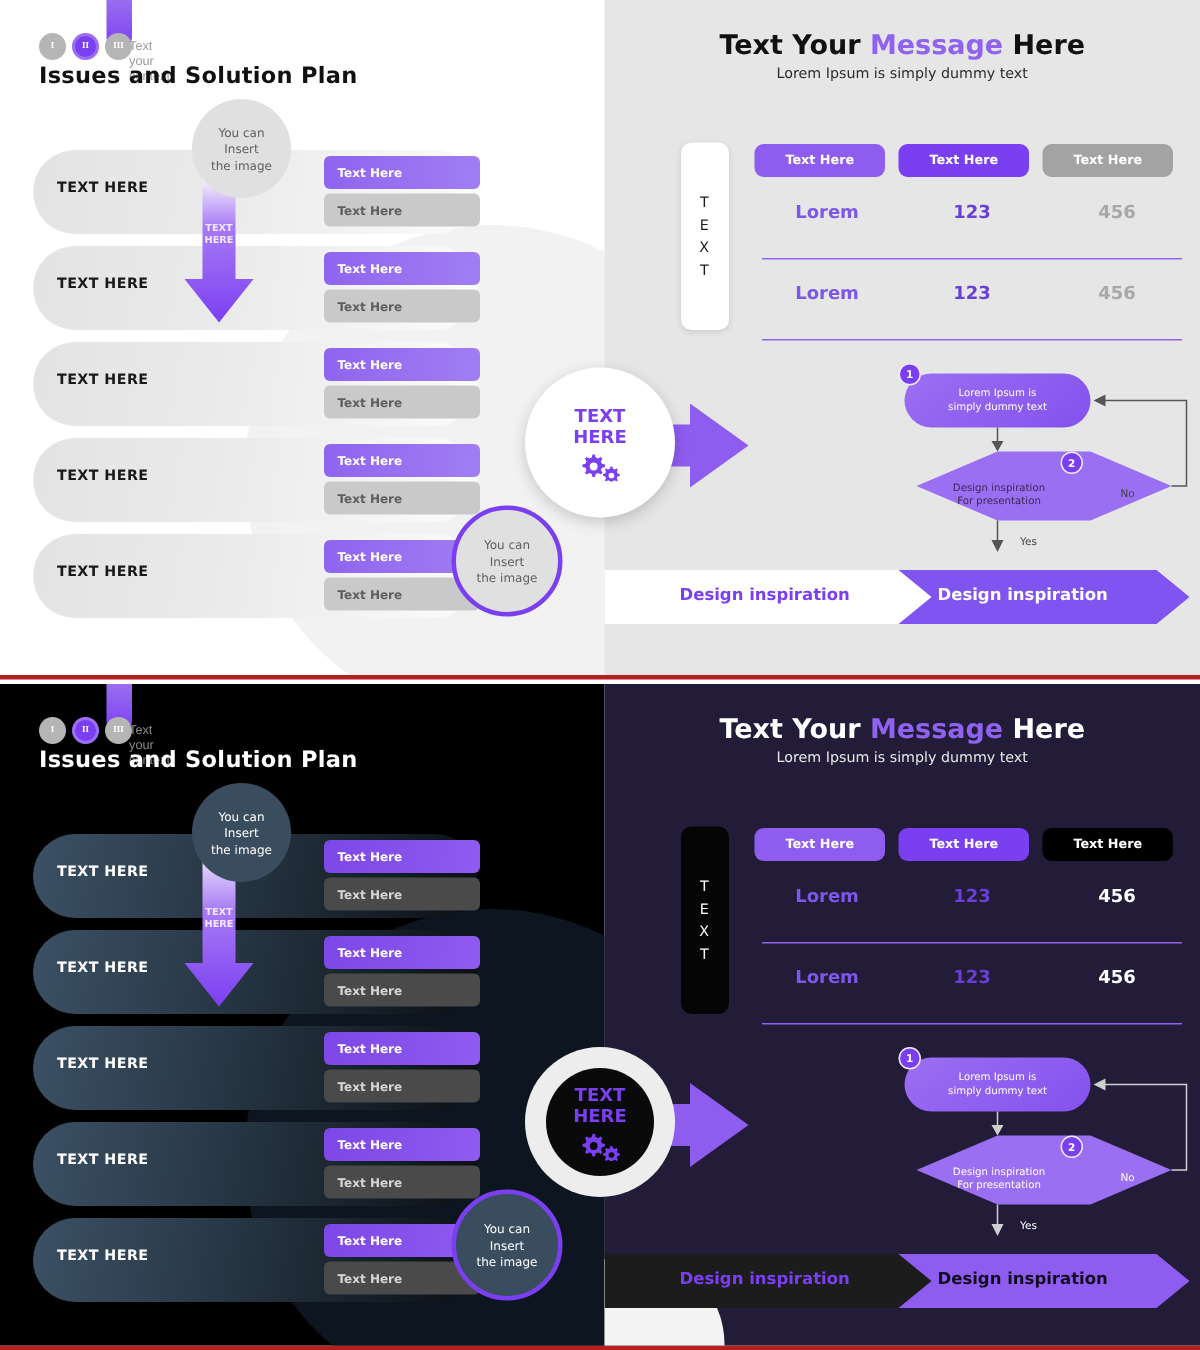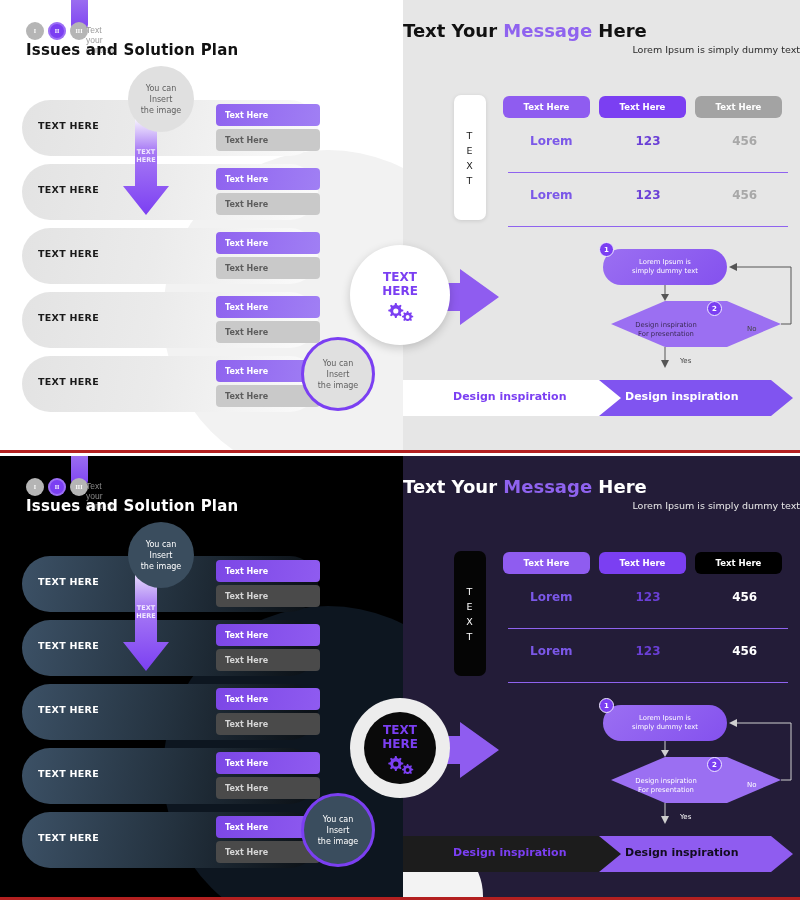--- a/index.html
+++ b/index.html
@@ -86,26 +86,26 @@
   .ring{position:absolute;left:20px;top:0;width:100px;height:100px;border-radius:50%;}
   .light .ring{background:#ffffff;box-shadow:0 3px 10px rgba(0,0,0,.18);}
   .dark  .ring{background:#ededed;}
   .ringinner{position:absolute;left:34px;top:14px;width:72px;height:72px;border-radius:50%;
              display:flex;flex-direction:column;align-items:center;justify-content:center;}
   .dark .ringinner{background:#0a0a0a;}
   .ctext{font-size:12px;font-weight:bold;color:#7b3ff2;line-height:14px;text-align:center;
          font-family:"DejaVu Sans",sans-serif;}
 
   
-  .rtitle{position:absolute;left:0;top:20px;width:397px;
+  .rtitle{position:absolute;left:0;top:20px;width:397px;text-align:center;
           font-size:18px;font-weight:bold;font-family:"DejaVu Sans",sans-serif;}
   .light .rtitle{color:#111;}
   .dark  .rtitle{color:#ffffff;}
   .rtitle .mid{color:#8f63ef;}
-  .rsub{position:absolute;left:0;top:44px;width:397px;text-align:right;font-size:9.5px;
+  .rsub{position:absolute;left:0;top:44px;width:397px;text-align:center;font-size:9.5px;
         font-family:"DejaVu Sans",sans-serif;}
   .light .rsub{color:#2b2b2b;}
   .dark  .rsub{color:#e8e8e8;}
 
   
   .vcard{position:absolute;left:51px;top:95px;width:32px;height:125px;border-radius:7px;
          display:flex;flex-direction:column;align-items:center;justify-content:center;
          font-size:9.5px;letter-spacing:1px;line-height:15px;font-family:"DejaVu Sans",sans-serif;}
   .light .vcard{background:#ffffff;color:#1a1a1a;box-shadow:0 1px 4px rgba(0,0,0,.12);}
   .dark  .vcard{background:#050505;color:#ffffff;}

